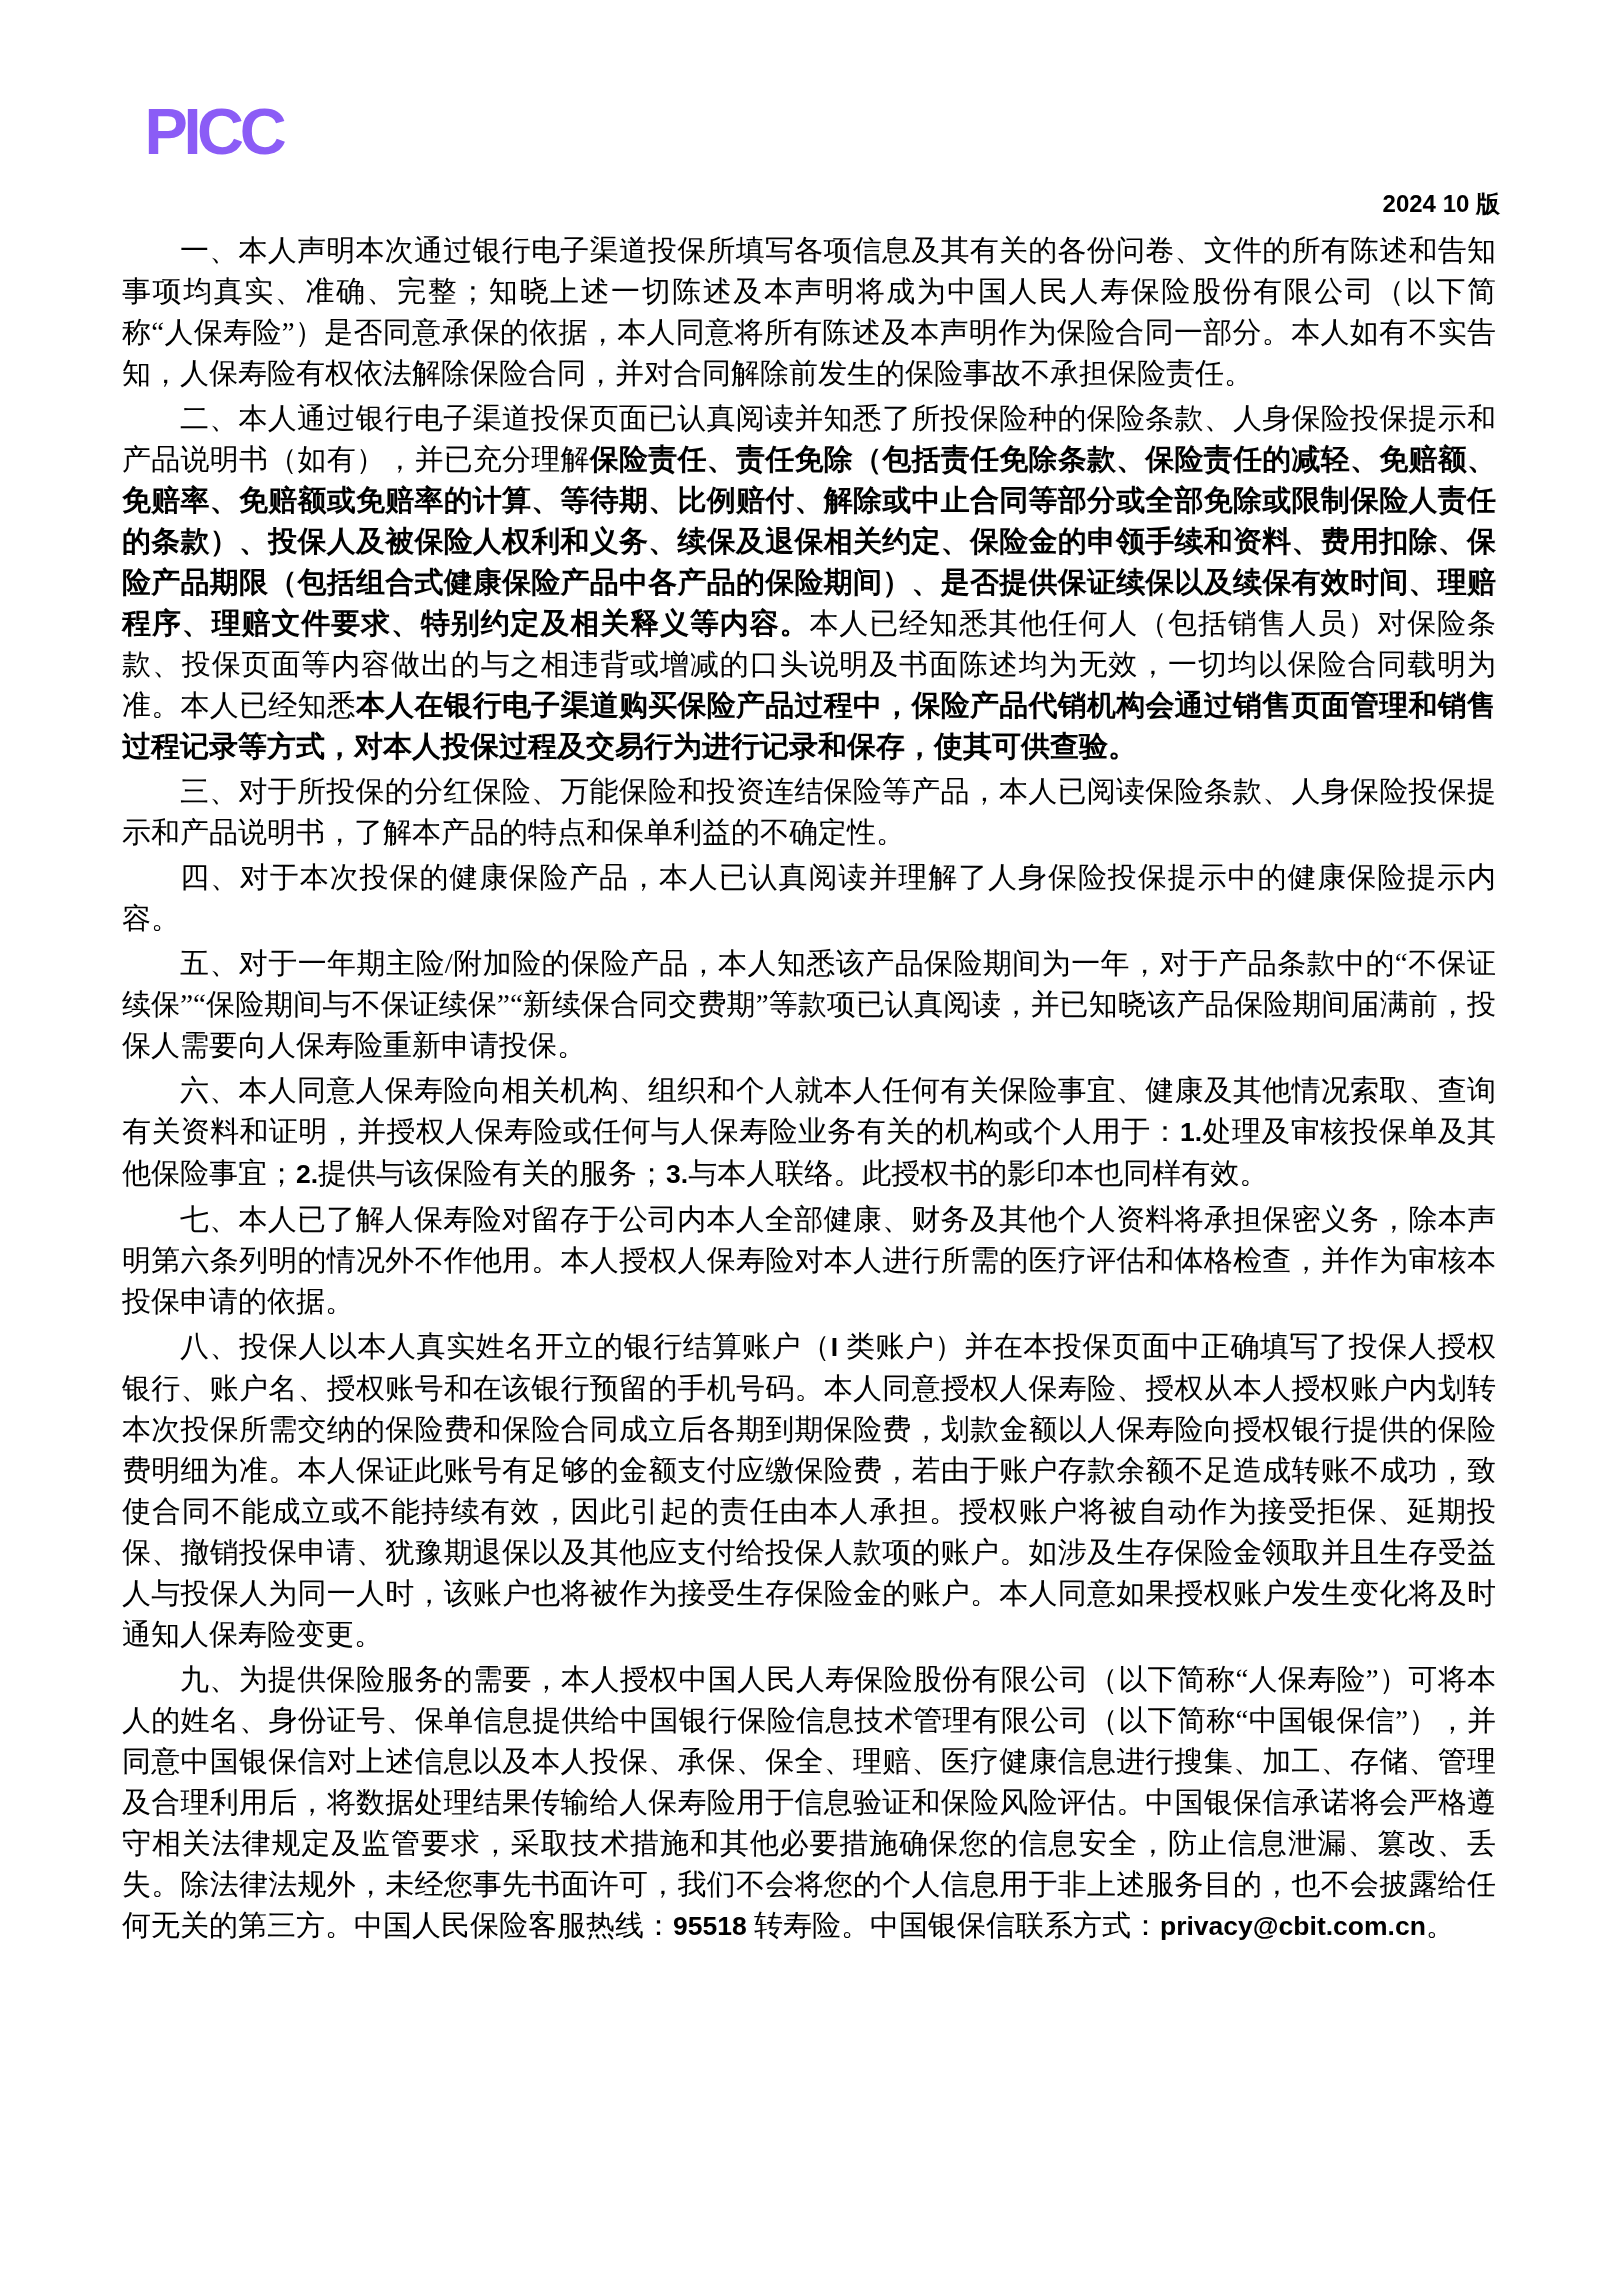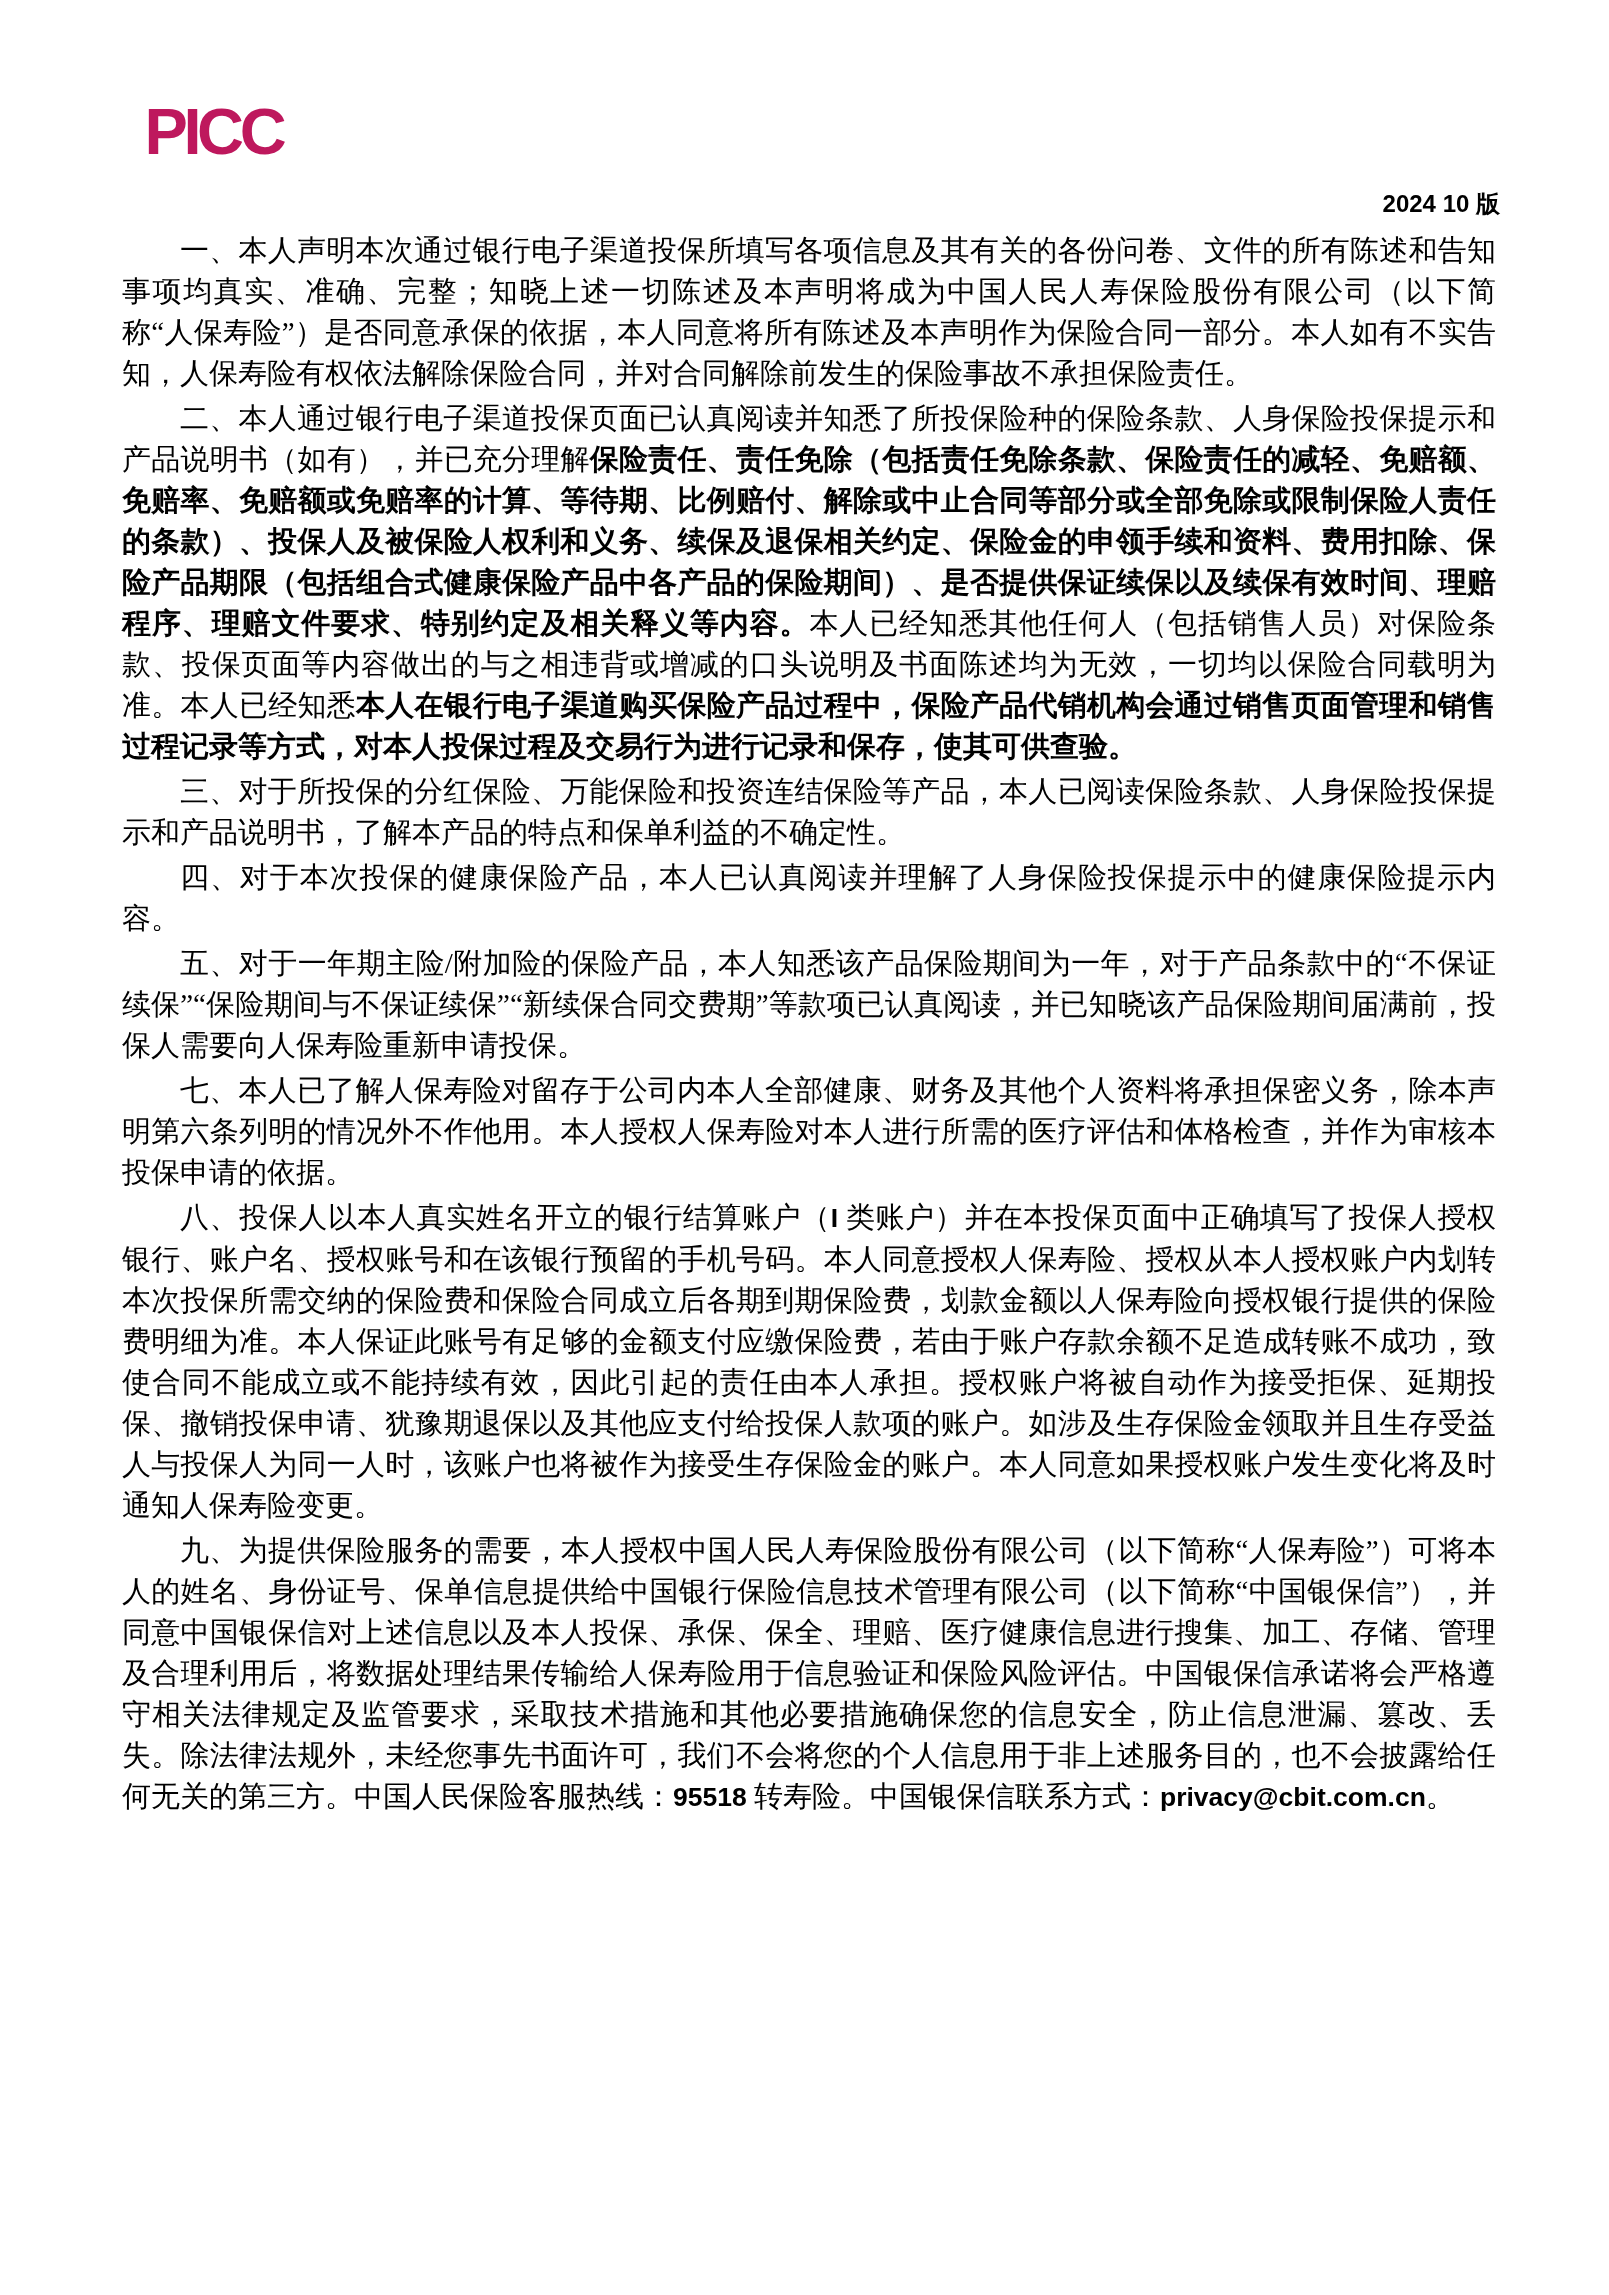--- a/index.html
+++ b/index.html
@@ -78,31 +78,32 @@
     font-weight: bold;
     font-size: 26.5px;
   }
 </style>
 </head>
 <body>
 
 <div class="page">
 
   <div class="logo-row">
-    <span class="logo-picc" style="color: #be185d;">PICC</span>
+    <span class="logo-picc" style="color: #8b5cf6;">PICC</span>
   </div>
 
 
   <div class="version">2024 10 版</div>
 
   <main class="body-text" id="paragraphs">
       <p class="para"><span>一、本人声明本次通过银行电子渠道投保所填写各项信息及其有关的各份问卷、文件的所有陈述和告知事项均真实、准确、完整；知晓上述一切陈述及本声明将成为中国人民人寿保险股份有限公司（以下简称“人保寿险”）是否同意承保的依据，本人同意将所有陈述及本声明作为保险合同一部分。本人如有不实告知，人保寿险有权依法解除保险合同，并对合同解除前发生的保险事故不承担保险责任。</span></p>
       <p class="para"><span>二、本人通过银行电子渠道投保页面已认真阅读并知悉了所投保险种的保险条款、人身保险投保提示和产品说明书（如有），并已充分理解</span><span class="bold">保险责任、责任免除（包括责任免除条款、保险责任的减轻、免赔额、免赔率、免赔额或免赔率的计算、等待期、比例赔付、解除或中止合同等部分或全部免除或限制保险人责任的条款）、投保人及被保险人权利和义务、续保及退保相关约定、保险金的申领手续和资料、费用扣除、保险产品期限（包括组合式健康保险产品中各产品的保险期间）、是否提供保证续保以及续保有效时间、理赔程序、理赔文件要求、特别约定及相关释义等内容。</span><span>本人已经知悉其他任何人（包括销售人员）对保险条款、投保页面等内容做出的与之相违背或增减的口头说明及书面陈述均为无效，一切均以保险合同载明为准。本人已经知悉</span><span class="bold">本人在银行电子渠道购买保险产品过程中，保险产品代销机构会通过销售页面管理和销售过程记录等方式，对本人投保过程及交易行为进行记录和保存，使其可供查验。</span></p>
       <p class="para"><span>三、对于所投保的分红保险、万能保险和投资连结保险等产品，本人已阅读保险条款、人身保险投保提示和产品说明书，了解本产品的特点和保单利益的不确定性。</span></p>
       <p class="para"><span>四、对于本次投保的健康保险产品，本人已认真阅读并理解了人身保险投保提示中的健康保险提示内容。</span></p>
       <p class="para"><span>五、对于一年期主险/附加险的保险产品，本人知悉该产品保险期间为一年，对于产品条款中的“不保证续保”“保险期间与不保证续保”“新续保合同交费期”等款项已认真阅读，并已知晓该产品保险期间届满前，投保人需要向人保寿险重新申请投保。</span></p>
+      <p class="para"><span>六、本人同意人保寿险向相关机构、组织和个人就本人任何有关保险事宜、健康及其他情况索取、查询有关资料和证明，并授权人保寿险或任何与人保寿险业务有关的机构或个人用于：</span><span class="latin">1.</span><span>处理及审核投保单及其他保险事宜；</span><span class="latin">2.</span><span>提供与该保险有关的服务；</span><span class="latin">3.</span><span>与本人联络。此授权书的影印本也同样有效。</span></p>
       <p class="para"><span>七、本人已了解人保寿险对留存于公司内本人全部健康、财务及其他个人资料将承担保密义务，除本声明第六条列明的情况外不作他用。本人授权人保寿险对本人进行所需的医疗评估和体格检查，并作为审核本投保申请的依据。</span></p>
       <p class="para"><span>八、投保人以本人真实姓名开立的银行结算账户（</span><span class="latin">I</span><span> 类账户）并在本投保页面中正确填写了投保人授权银行、账户名、授权账号和在该银行预留的手机号码。本人同意授权人保寿险、授权从本人授权账户内划转本次投保所需交纳的保险费和保险合同成立后各期到期保险费，划款金额以人保寿险向授权银行提供的保险费明细为准。本人保证此账号有足够的金额支付应缴保险费，若由于账户存款余额不足造成转账不成功，致使合同不能成立或不能持续有效，因此引起的责任由本人承担。授权账户将被自动作为接受拒保、延期投保、撤销投保申请、犹豫期退保以及其他应支付给投保人款项的账户。如涉及生存保险金领取并且生存受益人与投保人为同一人时，该账户也将被作为接受生存保险金的账户。本人同意如果授权账户发生变化将及时通知人保寿险变更。</span></p>
       <p class="para"><span>九、为提供保险服务的需要，本人授权中国人民人寿保险股份有限公司（以下简称“人保寿险”）可将本人的姓名、身份证号、保单信息提供给中国银行保险信息技术管理有限公司（以下简称“中国银保信”），并同意中国银保信对上述信息以及本人投保、承保、保全、理赔、医疗健康信息进行搜集、加工、存储、管理及合理利用后，将数据处理结果传输给人保寿险用于信息验证和保险风险评估。中国银保信承诺将会严格遵守相关法律规定及监管要求，采取技术措施和其他必要措施确保您的信息安全，防止信息泄漏、篡改、丢失。除法律法规外，未经您事先书面许可，我们不会将您的个人信息用于非上述服务目的，也不会披露给任何无关的第三方。中国人民保险客服热线：</span><span class="latin">95518</span><span> 转寿险。中国银保信联系方式：</span><span class="latin">privacy@cbit.com.cn</span><span>。</span></p>
     </main>
 
 </div>
 
 
 </body></html>

